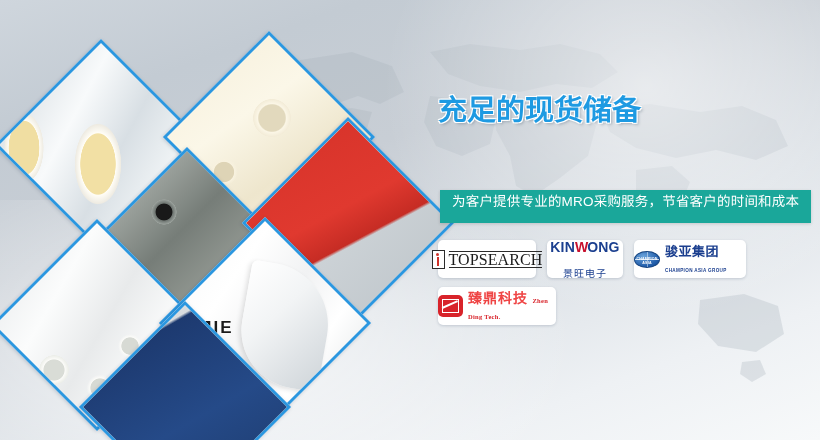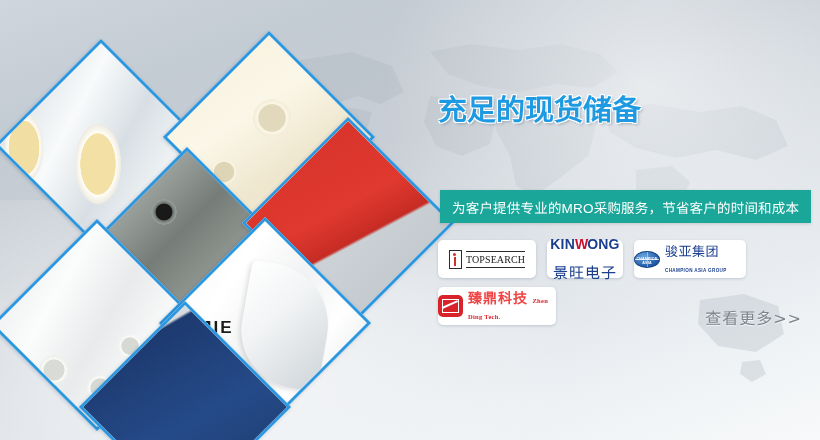--- a/index.html
+++ b/index.html
@@ -124,21 +124,21 @@
     text-shadow:
       -1px -1px 0 #ffffff, 1px -1px 0 #ffffff,
       -1px  1px 0 #ffffff, 1px  1px 0 #ffffff,
       2px 2px 3px rgba(60,80,100,.35);
   }
   .headline .l2{display:block;}
 
   .subbar{
     position:absolute;left:10px;top:190px;
     height:33px;padding:0 12px;
-    display:flex;align-items:center;
+    display:flex;align-items:flex-start;
     background:#1aa79a;
     color:#ffffff;font-size:13.5px;font-weight:400;
     letter-spacing:.2px;white-space:nowrap;
     box-shadow:0 1px 3px rgba(0,0,0,.15);
   }
 
   .logos{position:absolute;left:8px;top:240px;width:382px;}
   .logorow{display:flex;align-items:flex-start;}
   .logorow+.logorow{margin-top:9px;}
   .logobox{
@@ -161,34 +161,34 @@
   .ts .mark:before{
     content:"";position:absolute;left:3.5px;top:2px;width:3px;height:3px;
     background:#d0322a;border-radius:50%;
   }
   .ts .mark:after{
     content:"";position:absolute;left:4px;top:6.5px;width:2.4px;height:9px;
     background:#d0322a;
   }
   .ts .word{
     font-family:"Liberation Serif","DejaVu Serif",serif;
-    font-size:10px;font-weight:400;color:#1b1b1b;letter-spacing:.1px;
+    font-size:16px;font-weight:400;color:#1b1b1b;letter-spacing:.1px;
     border-top:1px solid #2b2b2b;border-bottom:1px solid #2b2b2b;
     padding:1px 0;line-height:13px;
   }
 
   
   .kw{text-align:center;line-height:1;}
   .kw .en{
     font-size:14px;font-weight:700;color:#1b3f8f;letter-spacing:.2px;
     font-family:"Liberation Sans",sans-serif;
   }
   .kw .en b{color:#c8102e;letter-spacing:-1px;font-weight:700;}
   .kw .cn{
-    margin-top:15px;font-size:15px;color:#1b3f8f;letter-spacing:1px;
+    margin-top:15px;font-size:10px;color:#1b3f8f;letter-spacing:1px;
     font-family:"DejaVu Sans",sans-serif;
   }
 
   
   .ca{display:flex;align-items:center;gap:5px;}
   .ca .globe{
     width:26px;height:17px;border-radius:50%;
     background:radial-gradient(ellipse at 35% 30%,#6ba4dc,#1e5aa8 70%,#163f78);
     position:relative;overflow:hidden;flex:none;
     border:1px solid #14427e;box-sizing:border-box;
@@ -201,21 +201,21 @@
     content:"";position:absolute;left:50%;top:-2px;width:1px;bottom:-2px;
     background:rgba(255,255,255,.45);
   }
   .ca .gtxt{
     position:absolute;left:0;right:0;top:5px;text-align:center;
     font-size:3.6px;color:#fff;letter-spacing:.2px;
     font-family:"Liberation Sans",sans-serif;z-index:2;font-weight:700;
   }
   .ca .txt{line-height:1;}
   .ca .cn{
-    font-size:13px;font-weight:400;color:#1b3f8f;letter-spacing:.5px;
+    font-size:13px;font-weight:700;color:#1b3f8f;letter-spacing:.5px;
     font-family:"DejaVu Sans",sans-serif;
   }
   .ca .en{
     margin-top:2px;font-size:4.6px;color:#1b3f8f;letter-spacing:.35px;
     font-family:"Liberation Sans",sans-serif;font-weight:700;
   }
 
   
   .zd{display:flex;align-items:center;gap:5px;}
   .zd .mark{
@@ -365,16 +365,15 @@
               <span class="cn">臻鼎科技</span>
               <span class="en">Zhen Ding Tech.</span>
             </span>
           </div>
         </div>
 
       </div>
 
     </div>
 
-    <div class="more">查看更多&gt;&gt;</div>
 
   </div>
 </div>
 
 </body></html>

